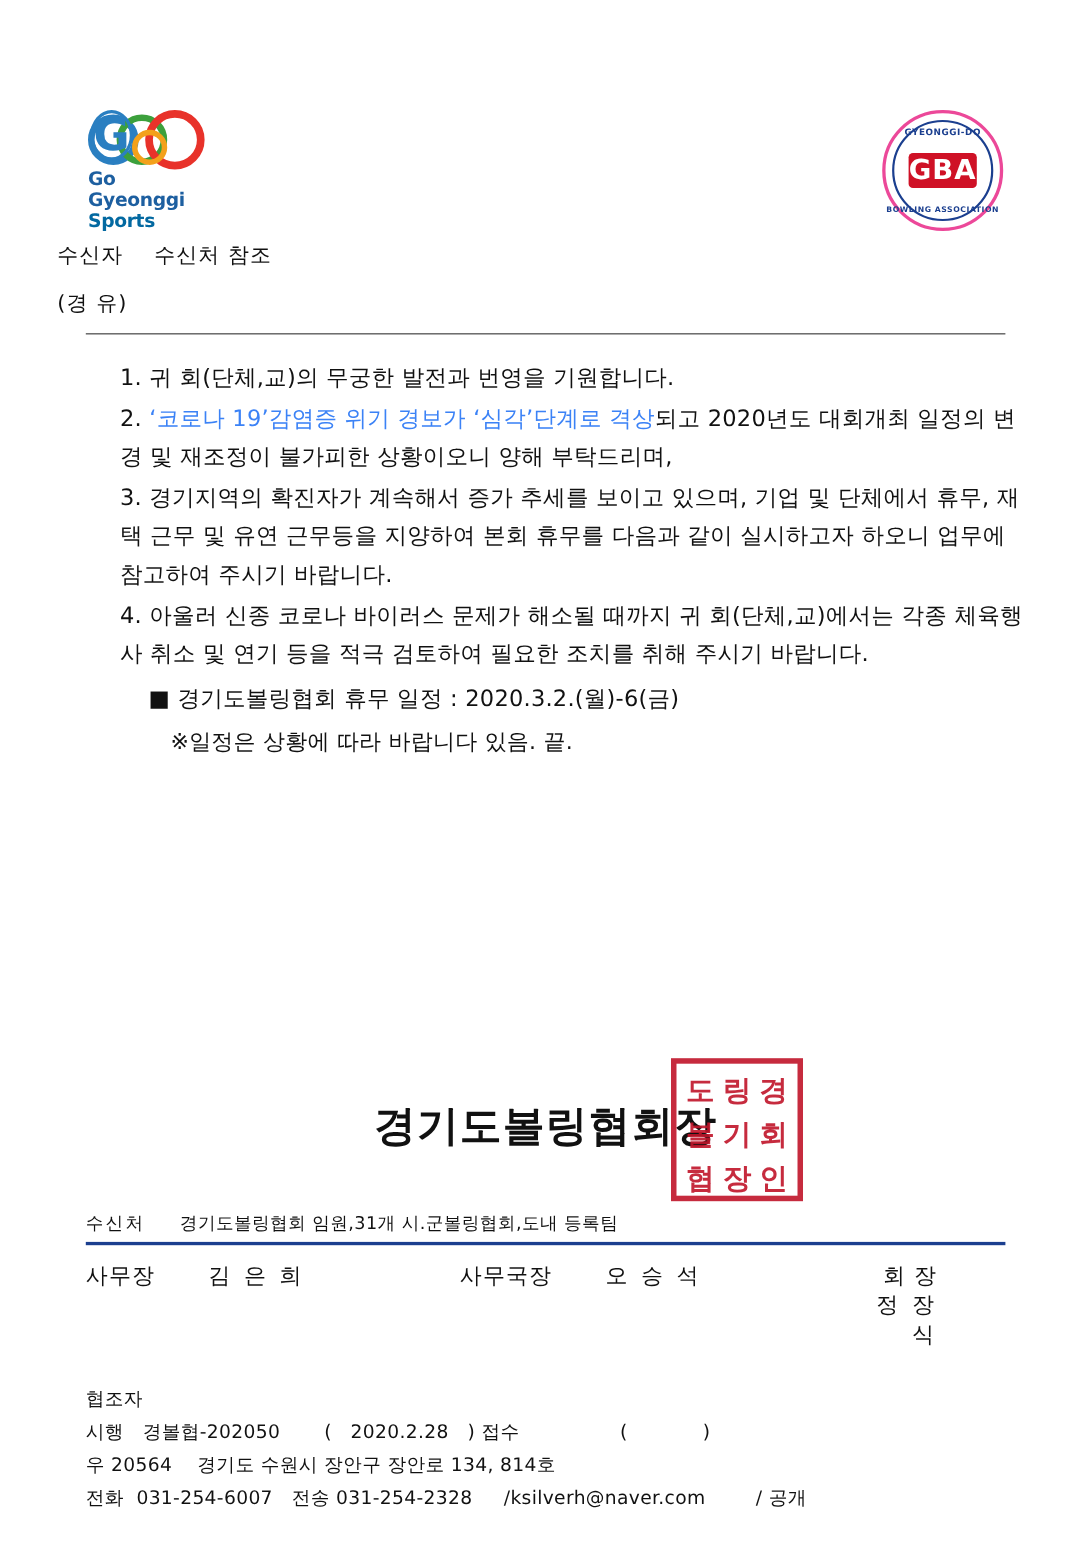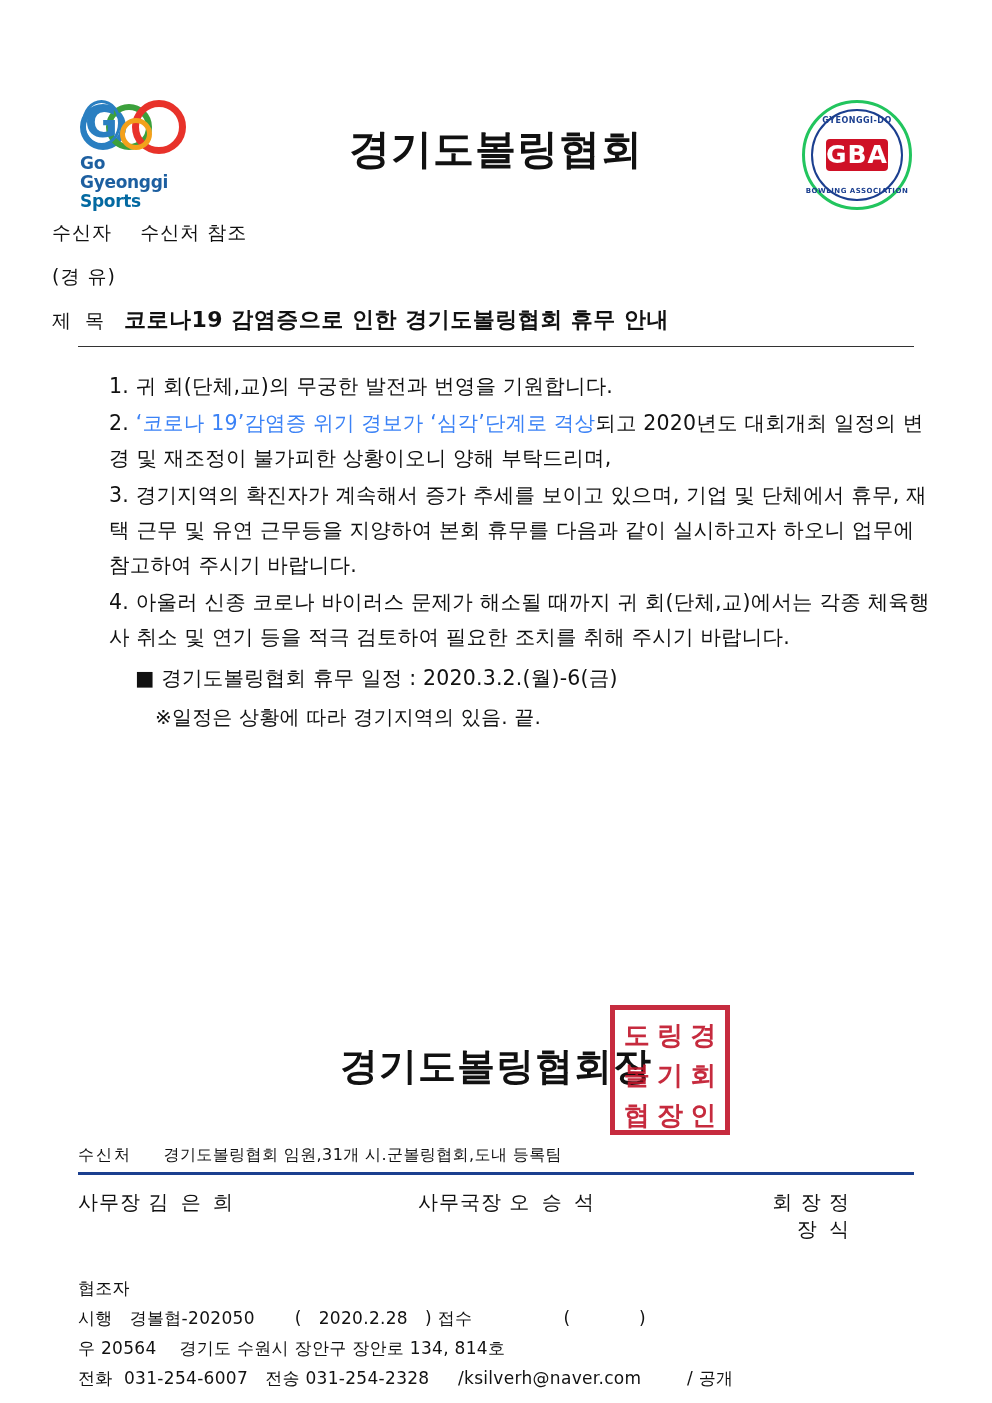--- a/index.html
+++ b/index.html
@@ -66,21 +66,21 @@
   }
   .logo-left .logo-text .sports { color: #0369a1; }
 
   .emblem {
     position: absolute;
     right: 80px;
     top: 100px;
     width: 110px;
     height: 110px;
     border-radius: 50%;
-    border: 3px solid #22c55e;
+    border: 3px solid #ec4899;
     box-sizing: border-box;
     background: #ffffff;
   }
   .emblem .inner-ring {
     position: absolute;
     left: 6px; top: 6px; right: 6px; bottom: 6px;
     border-radius: 50%;
     border: 2px solid #1b3f8f;
   }
   .emblem .top-text,
@@ -220,21 +220,21 @@
   }
   .officers {
     display: flex;
     padding: 14px 78px 0 78px;
     font-size: 20px;
     letter-spacing: 1px;
   }
   .officers .slot1 { width: 340px; }
   .officers .slot2 { width: 330px; }
   .officers .slot3 { flex: 1; text-align: right; padding-right: 62px; }
-  .officers .name { letter-spacing: 3px; }
+  .officers .name { letter-spacing: 3px; margin-left: 41px; }
 
   .meta {
     padding: 30px 78px 0 78px;
     font-size: 17px;
     line-height: 30px;
     letter-spacing: 0.3px;
   }
   .meta .line { white-space: pre; }
 </style>
 </head>
@@ -252,51 +252,46 @@
         <div class="ring r4"></div>
         <div class="ring g-letter">G</div>
       </div>
       <div class="logo-text">
         <div>Go</div>
         <div>Gyeonggi</div>
         <div class="sports">Sports</div>
       </div>
     </div>
 
-    <div class="doc-title">경기도볼링협회</div>
 
     <div class="emblem">
       <div class="inner-ring"></div>
       <div class="top-text">GYEONGGI-DO</div>
       <div class="center">GBA</div>
       <div class="bottom-text">BOWLING ASSOCIATION</div>
     </div>
   </div>
 
   <div class="addr">
     <div class="row">
       <span>수신자</span>
       &nbsp;&nbsp;
       <span>수신처 참조</span>
     </div>
     <div class="row">(경  유)</div>
-    <div class="subject-row">
-      <span class="subject-label">제  목</span>
-      <span class="subject-text">코로나19 감염증으로 인한 경기도볼링협회 휴무 안내</span>
-    </div>
   </div>
   <div class="rule"></div>
 
   <div class="body-text">
     <p>1. 귀 회(단체,교)의 무궁한 발전과 번영을 기원합니다.</p>
     <p><span>2. </span><span class="hl">‘코로나 19’감염증 위기 경보가 ‘심각’단계로 격상</span><span>되고 2020년도 대회개최 일정의 변경 및 재조정이 불가피한 상황이오니 양해 부탁드리며,</span></p>
     <p>3. 경기지역의 확진자가 계속해서 증가 추세를 보이고 있으며, 기업 및 단체에서 휴무, 재택 근무 및 유연 근무등을 지양하여 본회 휴무를 다음과 같이 실시하고자 하오니 업무에 참고하여 주시기 바랍니다.</p>
     <p>4. 아울러 신종 코로나 바이러스 문제가 해소될 때까지 귀 회(단체,교)에서는 각종 체육행사 취소 및 연기 등을 적극 검토하여 필요한 조치를 취해 주시기 바랍니다.</p>
     <div class="bullet-line">■ 경기도볼링협회 휴무 일정 : 2020.3.2.(월)-6(금)</div>
-    <div class="note-line">※일정은 상황에 따라 경기지역의 있음.  끝.</div>
+    <div class="note-line">※일정은 상황에 따라 바랍니다 있음.  끝.</div>
   </div>
 
   <div class="sign-area">
     <div class="sign-title">경기도볼링협회장</div>
     <div class="stamp">
       <span>도</span>
       <span>링</span>
       <span>경</span>
       <span>볼</span>
       <span>기</span>

